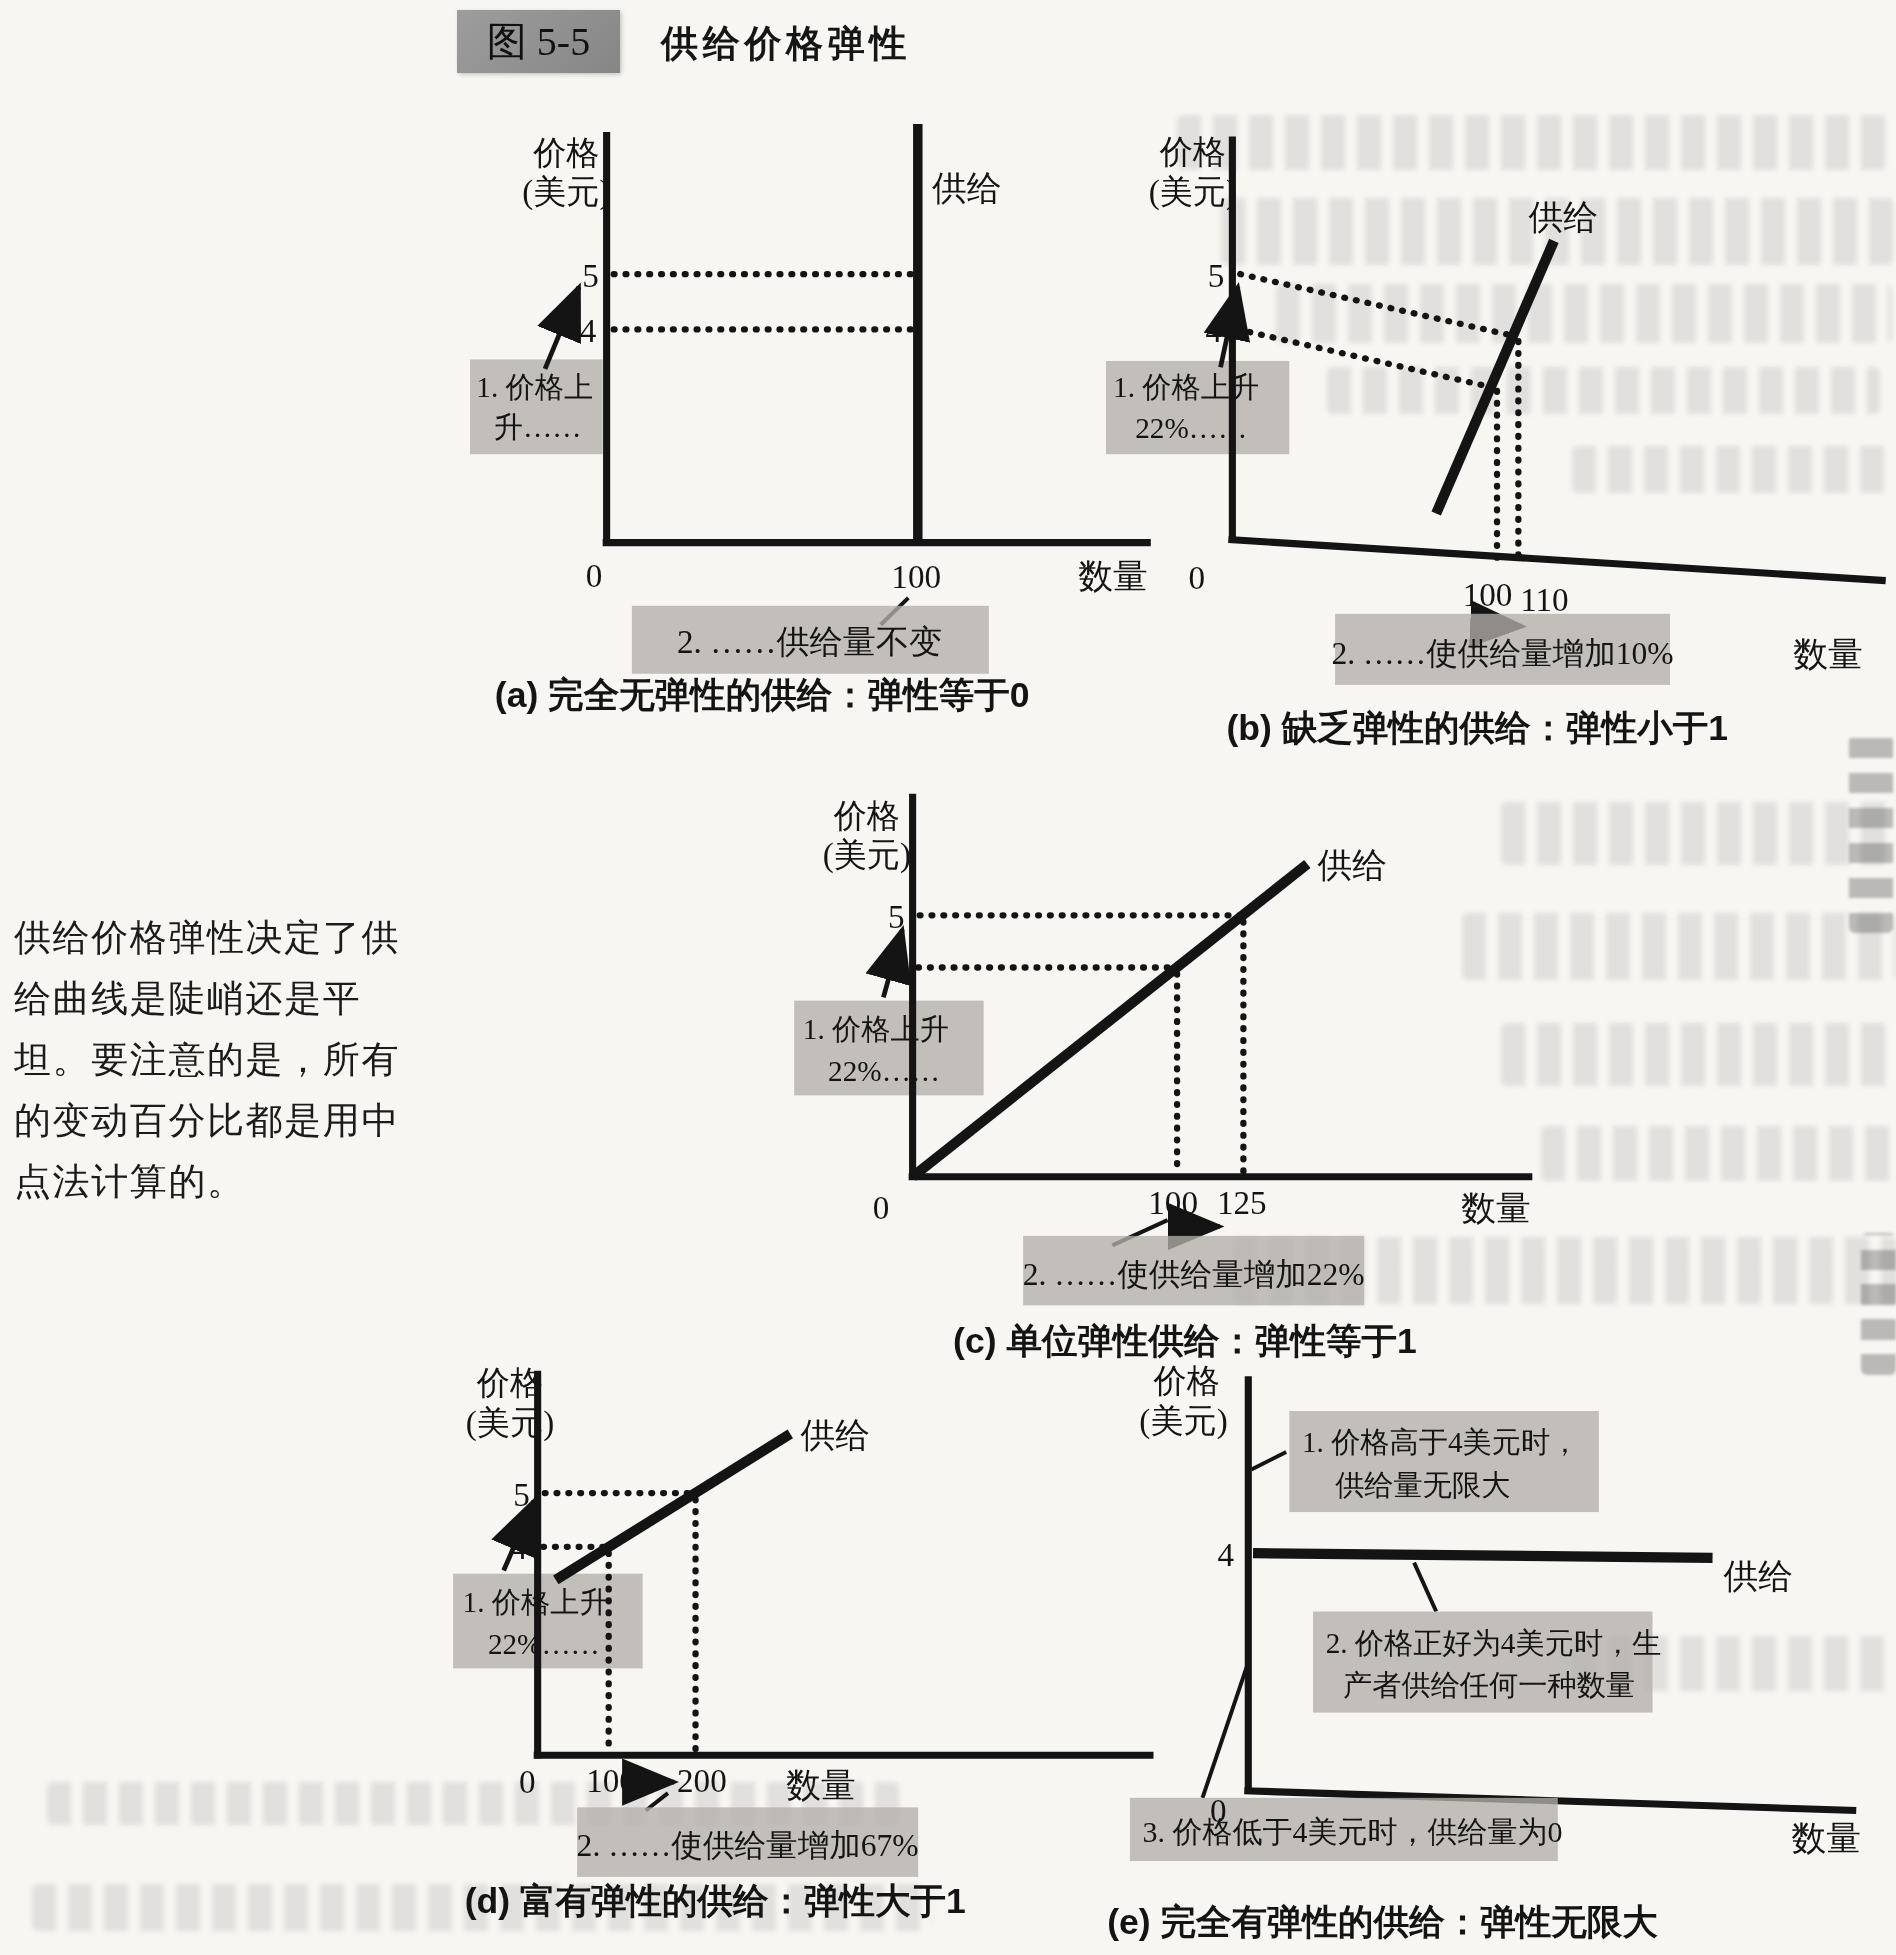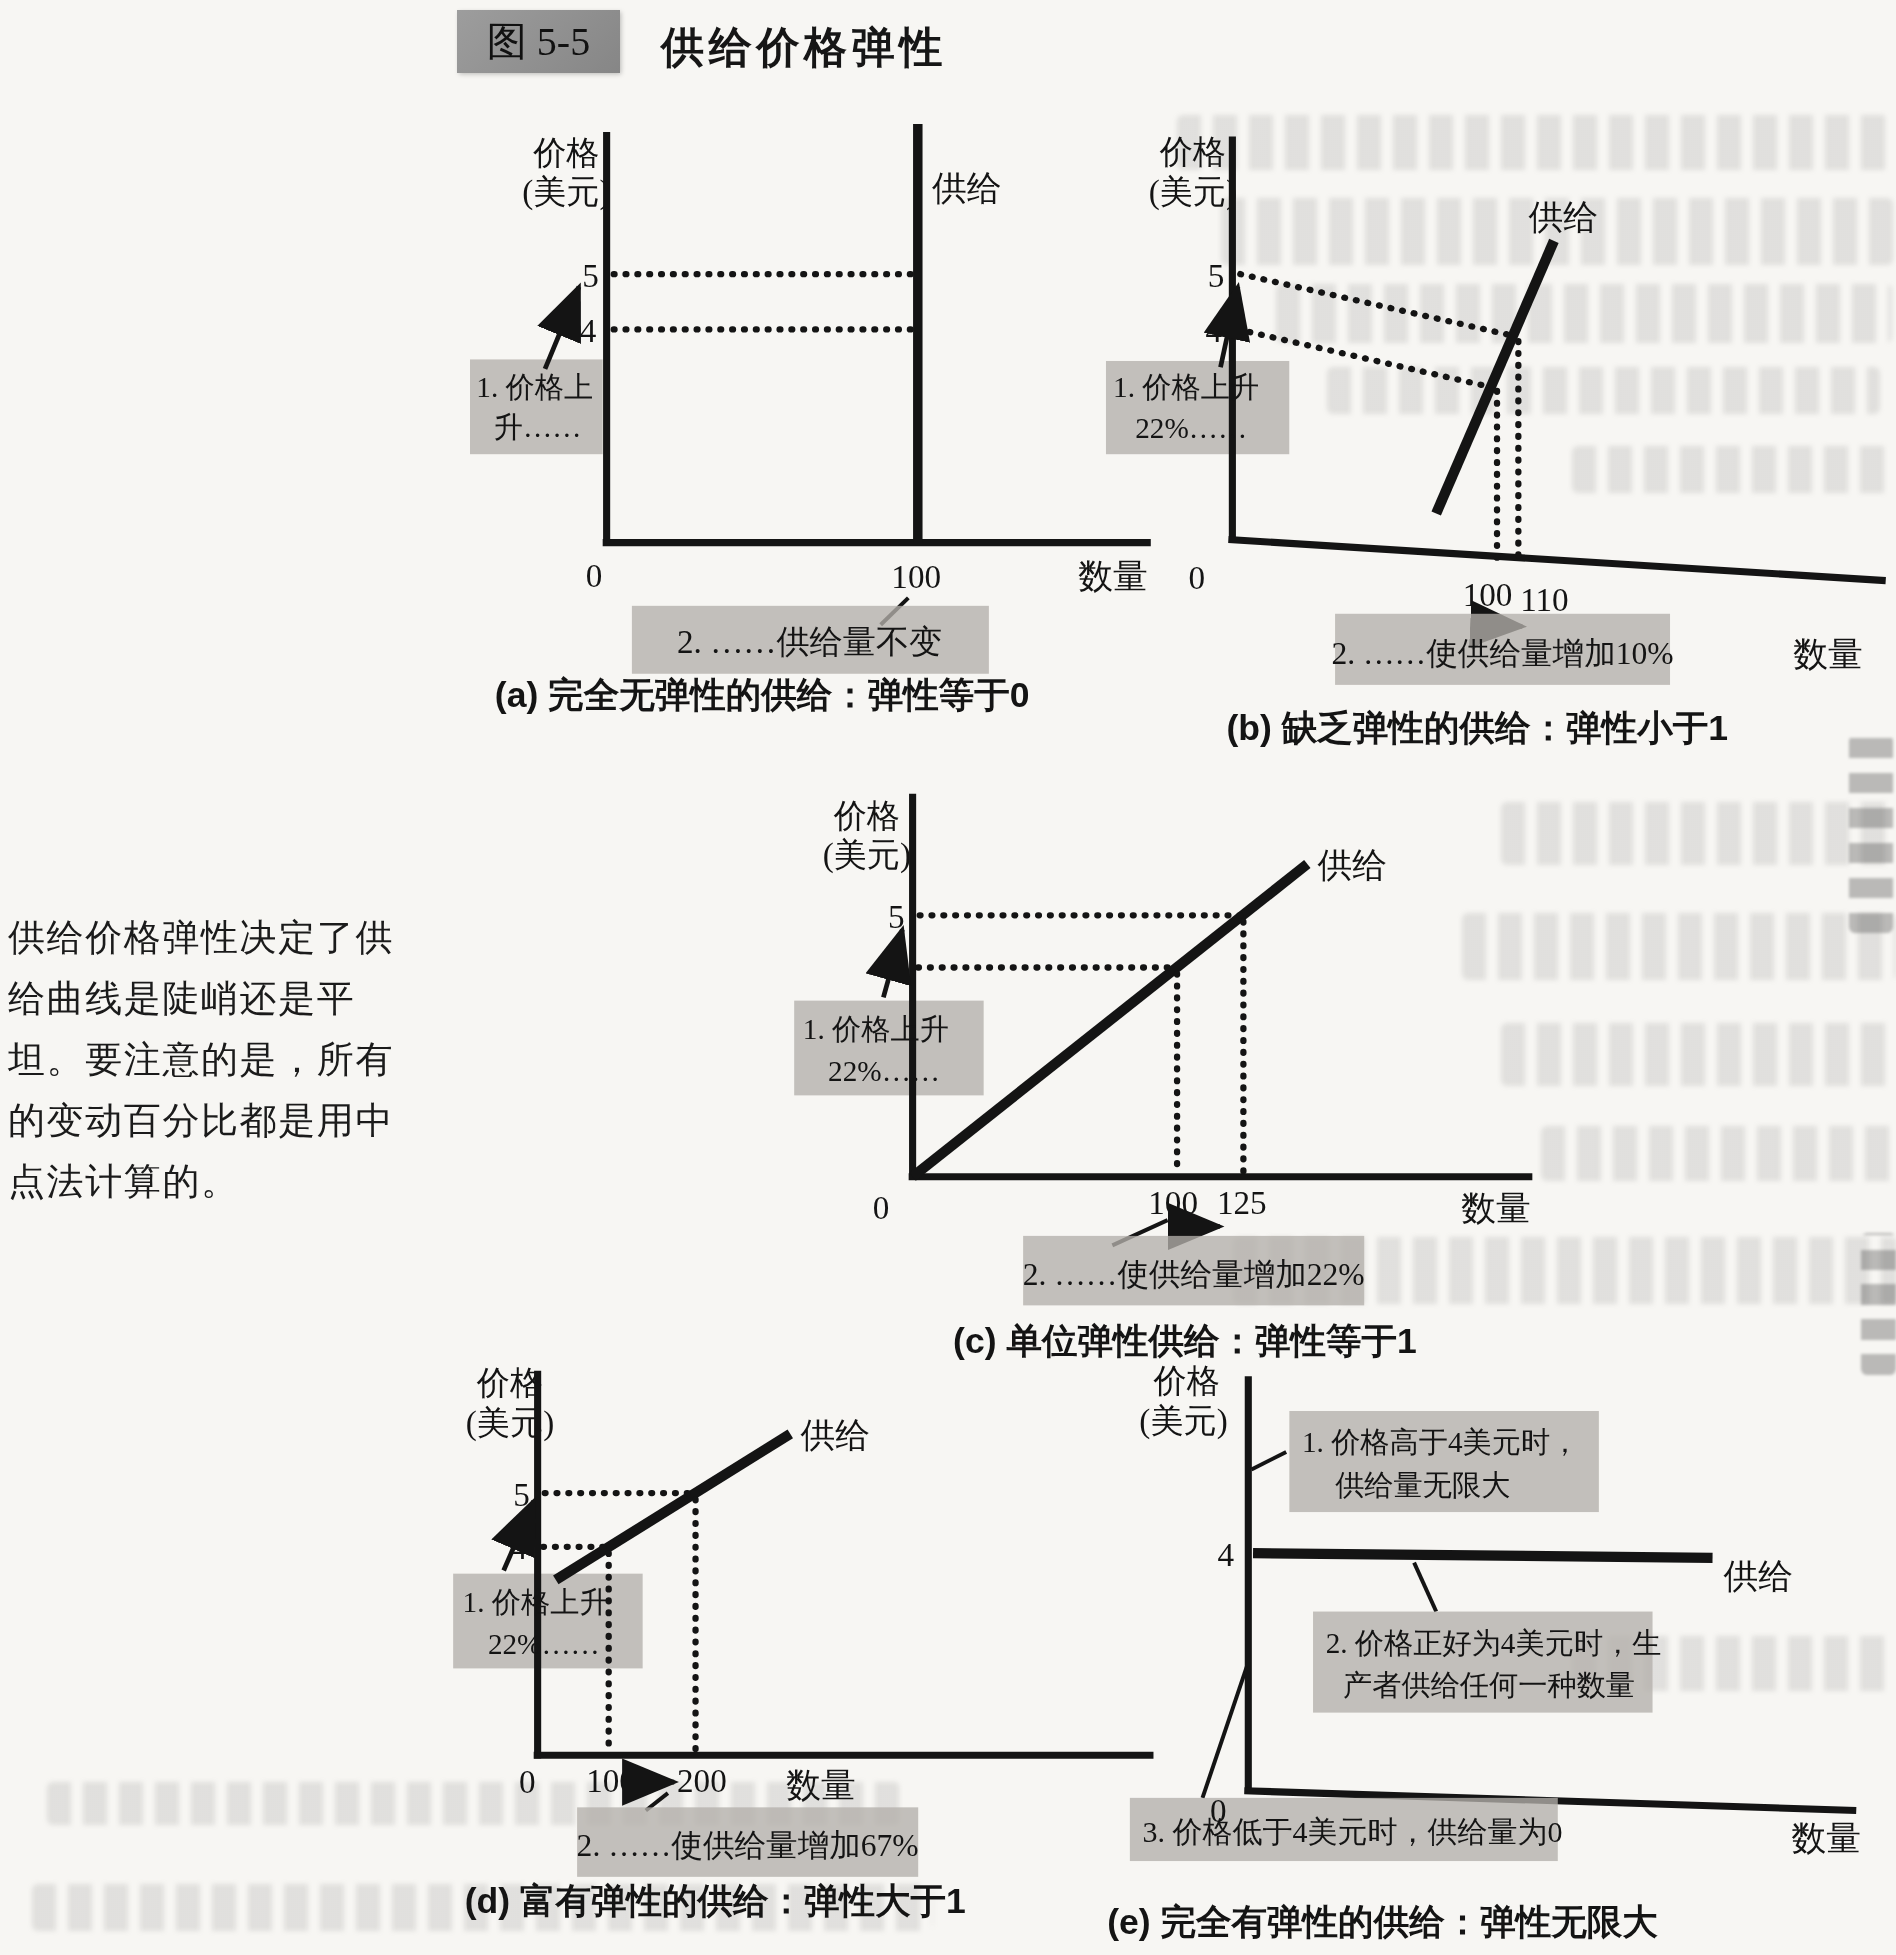--- a/index.html
+++ b/index.html
@@ -19,24 +19,24 @@
   svg .hl{fill:#b3b0aa;opacity:.78;}
   #title-badge{
     position:absolute;left:457px;top:9.5px;width:163px;height:63px;z-index:3;
     background:linear-gradient(135deg,#9d9d9d,#868686);
     display:flex;align-items:center;justify-content:center;
     font-family:"Liberation Serif",serif;font-weight:normal;font-size:40px;color:#111;
     box-shadow:1.6px 1.6px 4.7px rgba(0,0,0,.25);
   }
   #fig-title{
     position:absolute;left:661px;top:19px;z-index:3;
-    font-size:43px;font-weight:bold;letter-spacing:4.7px;color:#161616;
+    font-size:37px;font-weight:bold;letter-spacing:4.7px;color:#161616;
   }
   #margin-note{
-    position:absolute;left:8px;top:907px;width:442px;z-index:2;
+    position:absolute;left:14px;top:907px;width:442px;z-index:2;
     font-family:"Liberation Serif",serif;font-size:37px;line-height:61px;
     white-space:pre-line;color:#1b1b1b;letter-spacing:1.6px;
   }
 </style>
 </head>
 <body>
 
 <div class="ghost" style="left:1177px;top:115px;width:711px;height:55px;"></div>
 <div class="ghost" style="left:1221px;top:198px;width:672px;height:67px;"></div>
 <div class="ghost" style="left:1276px;top:284px;width:616px;height:59px;"></div>

